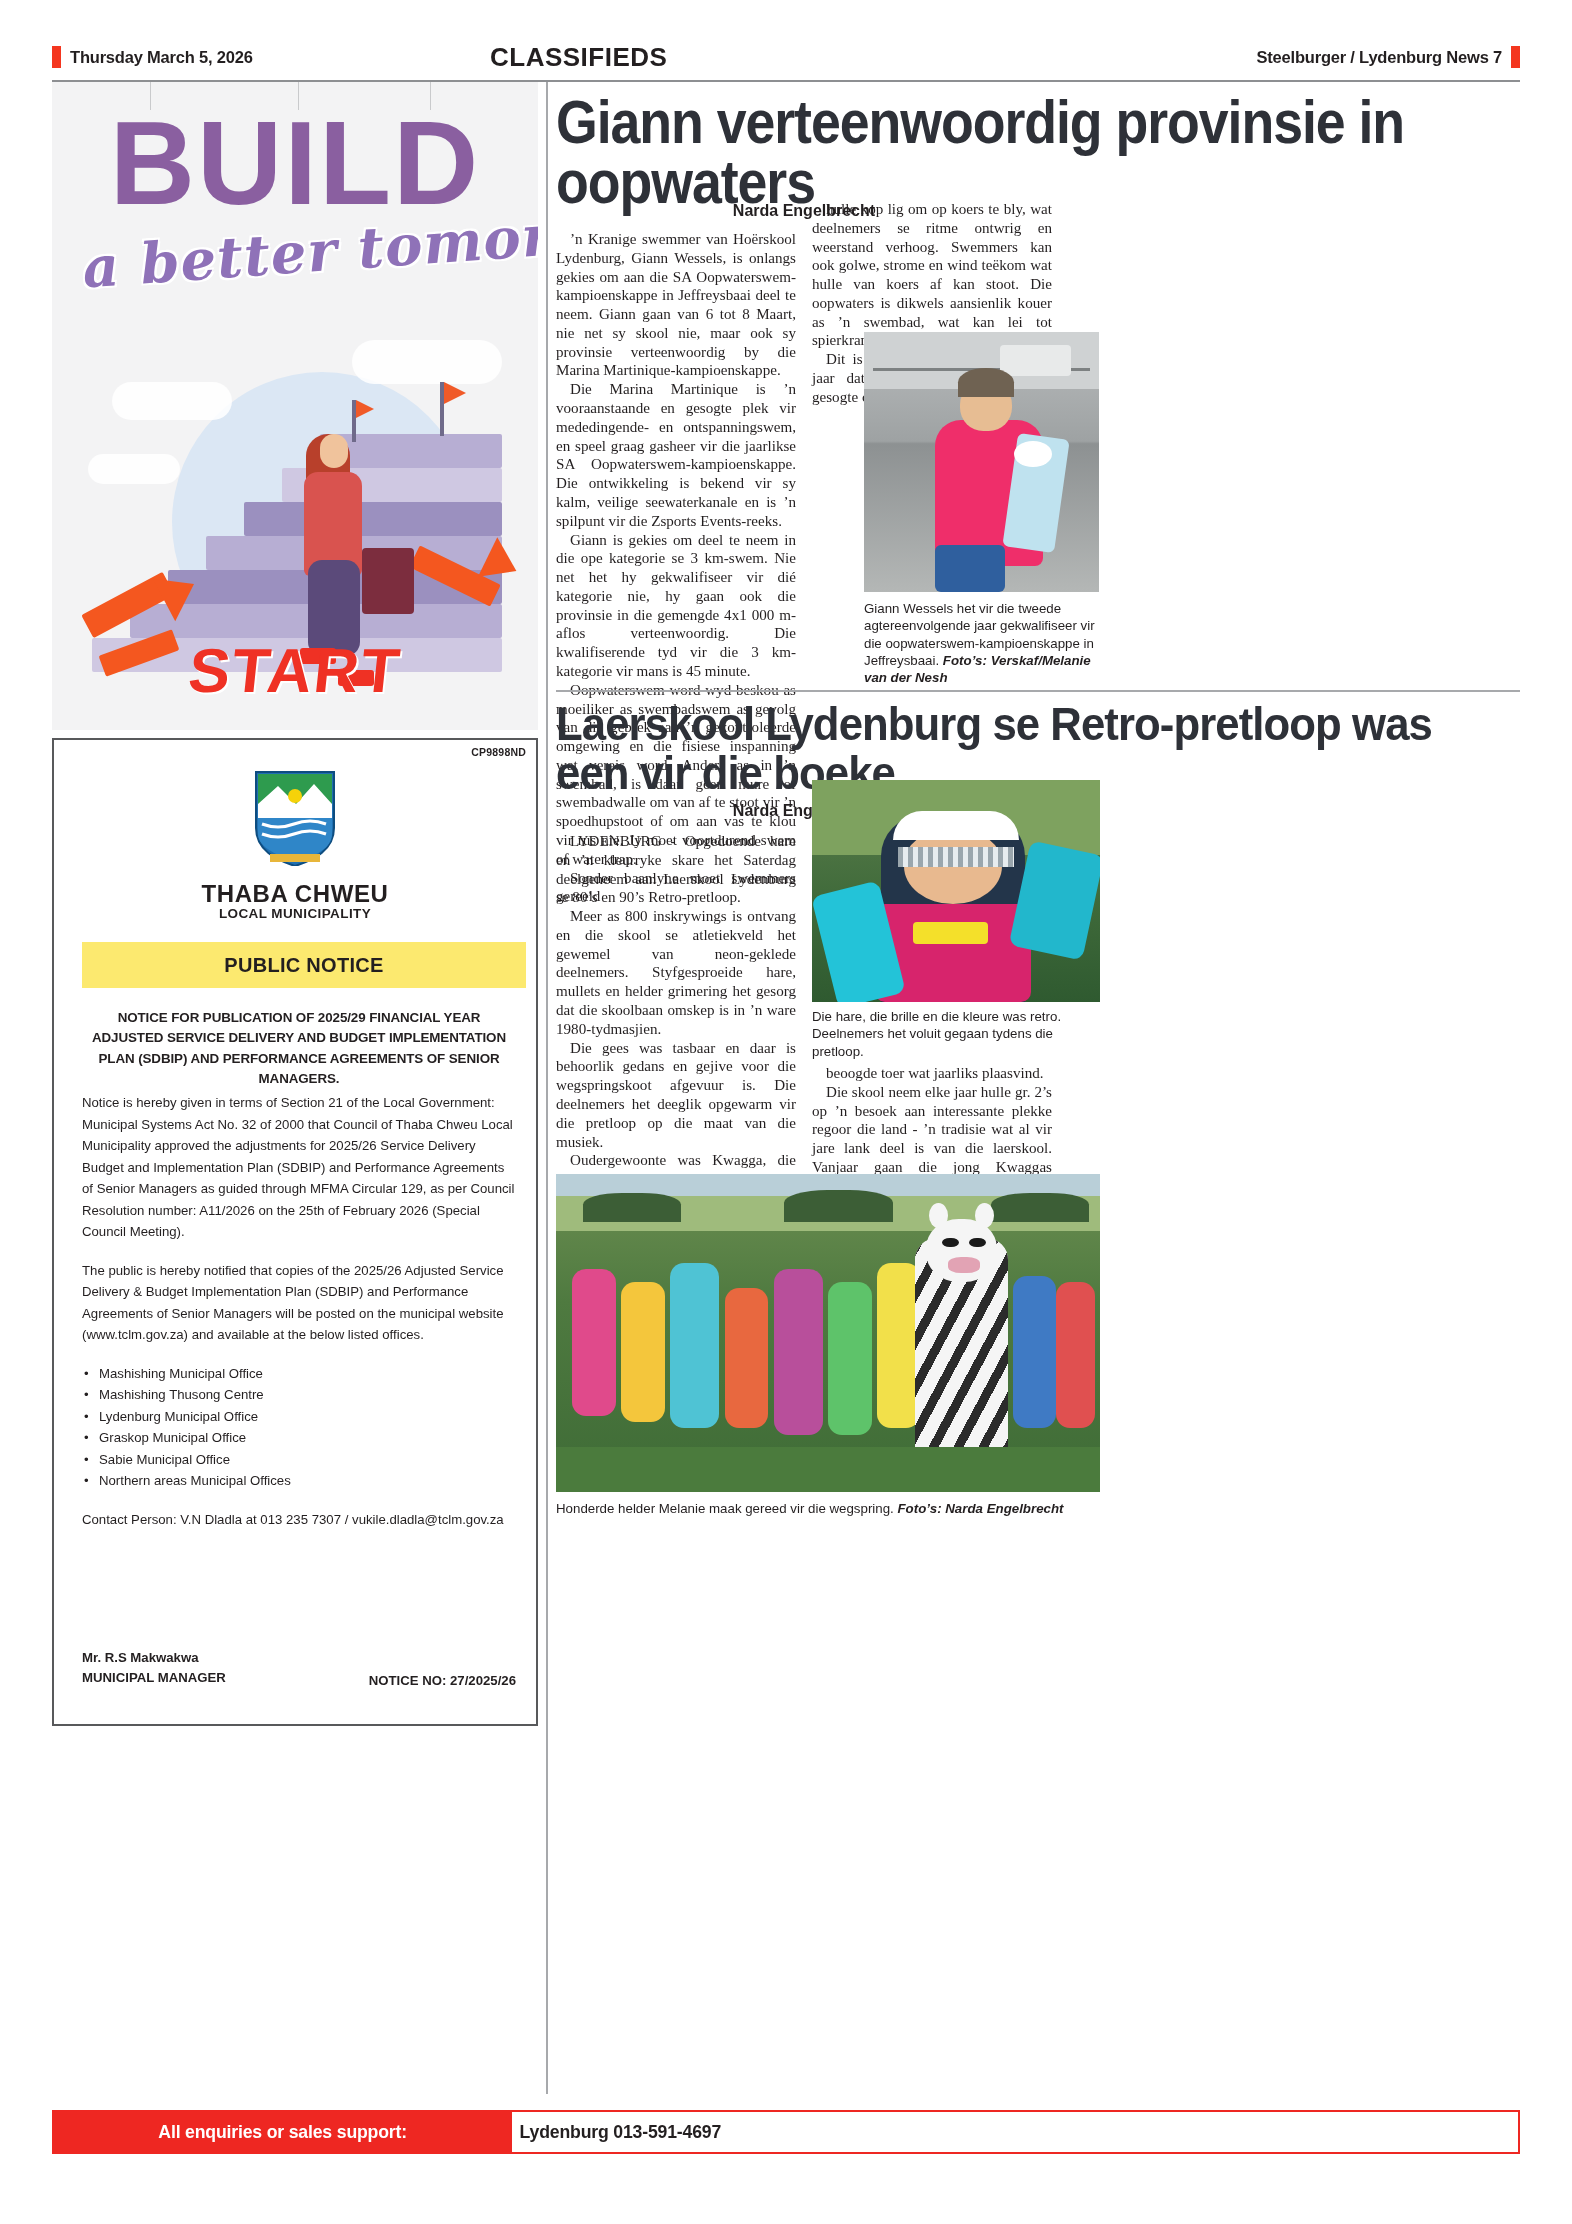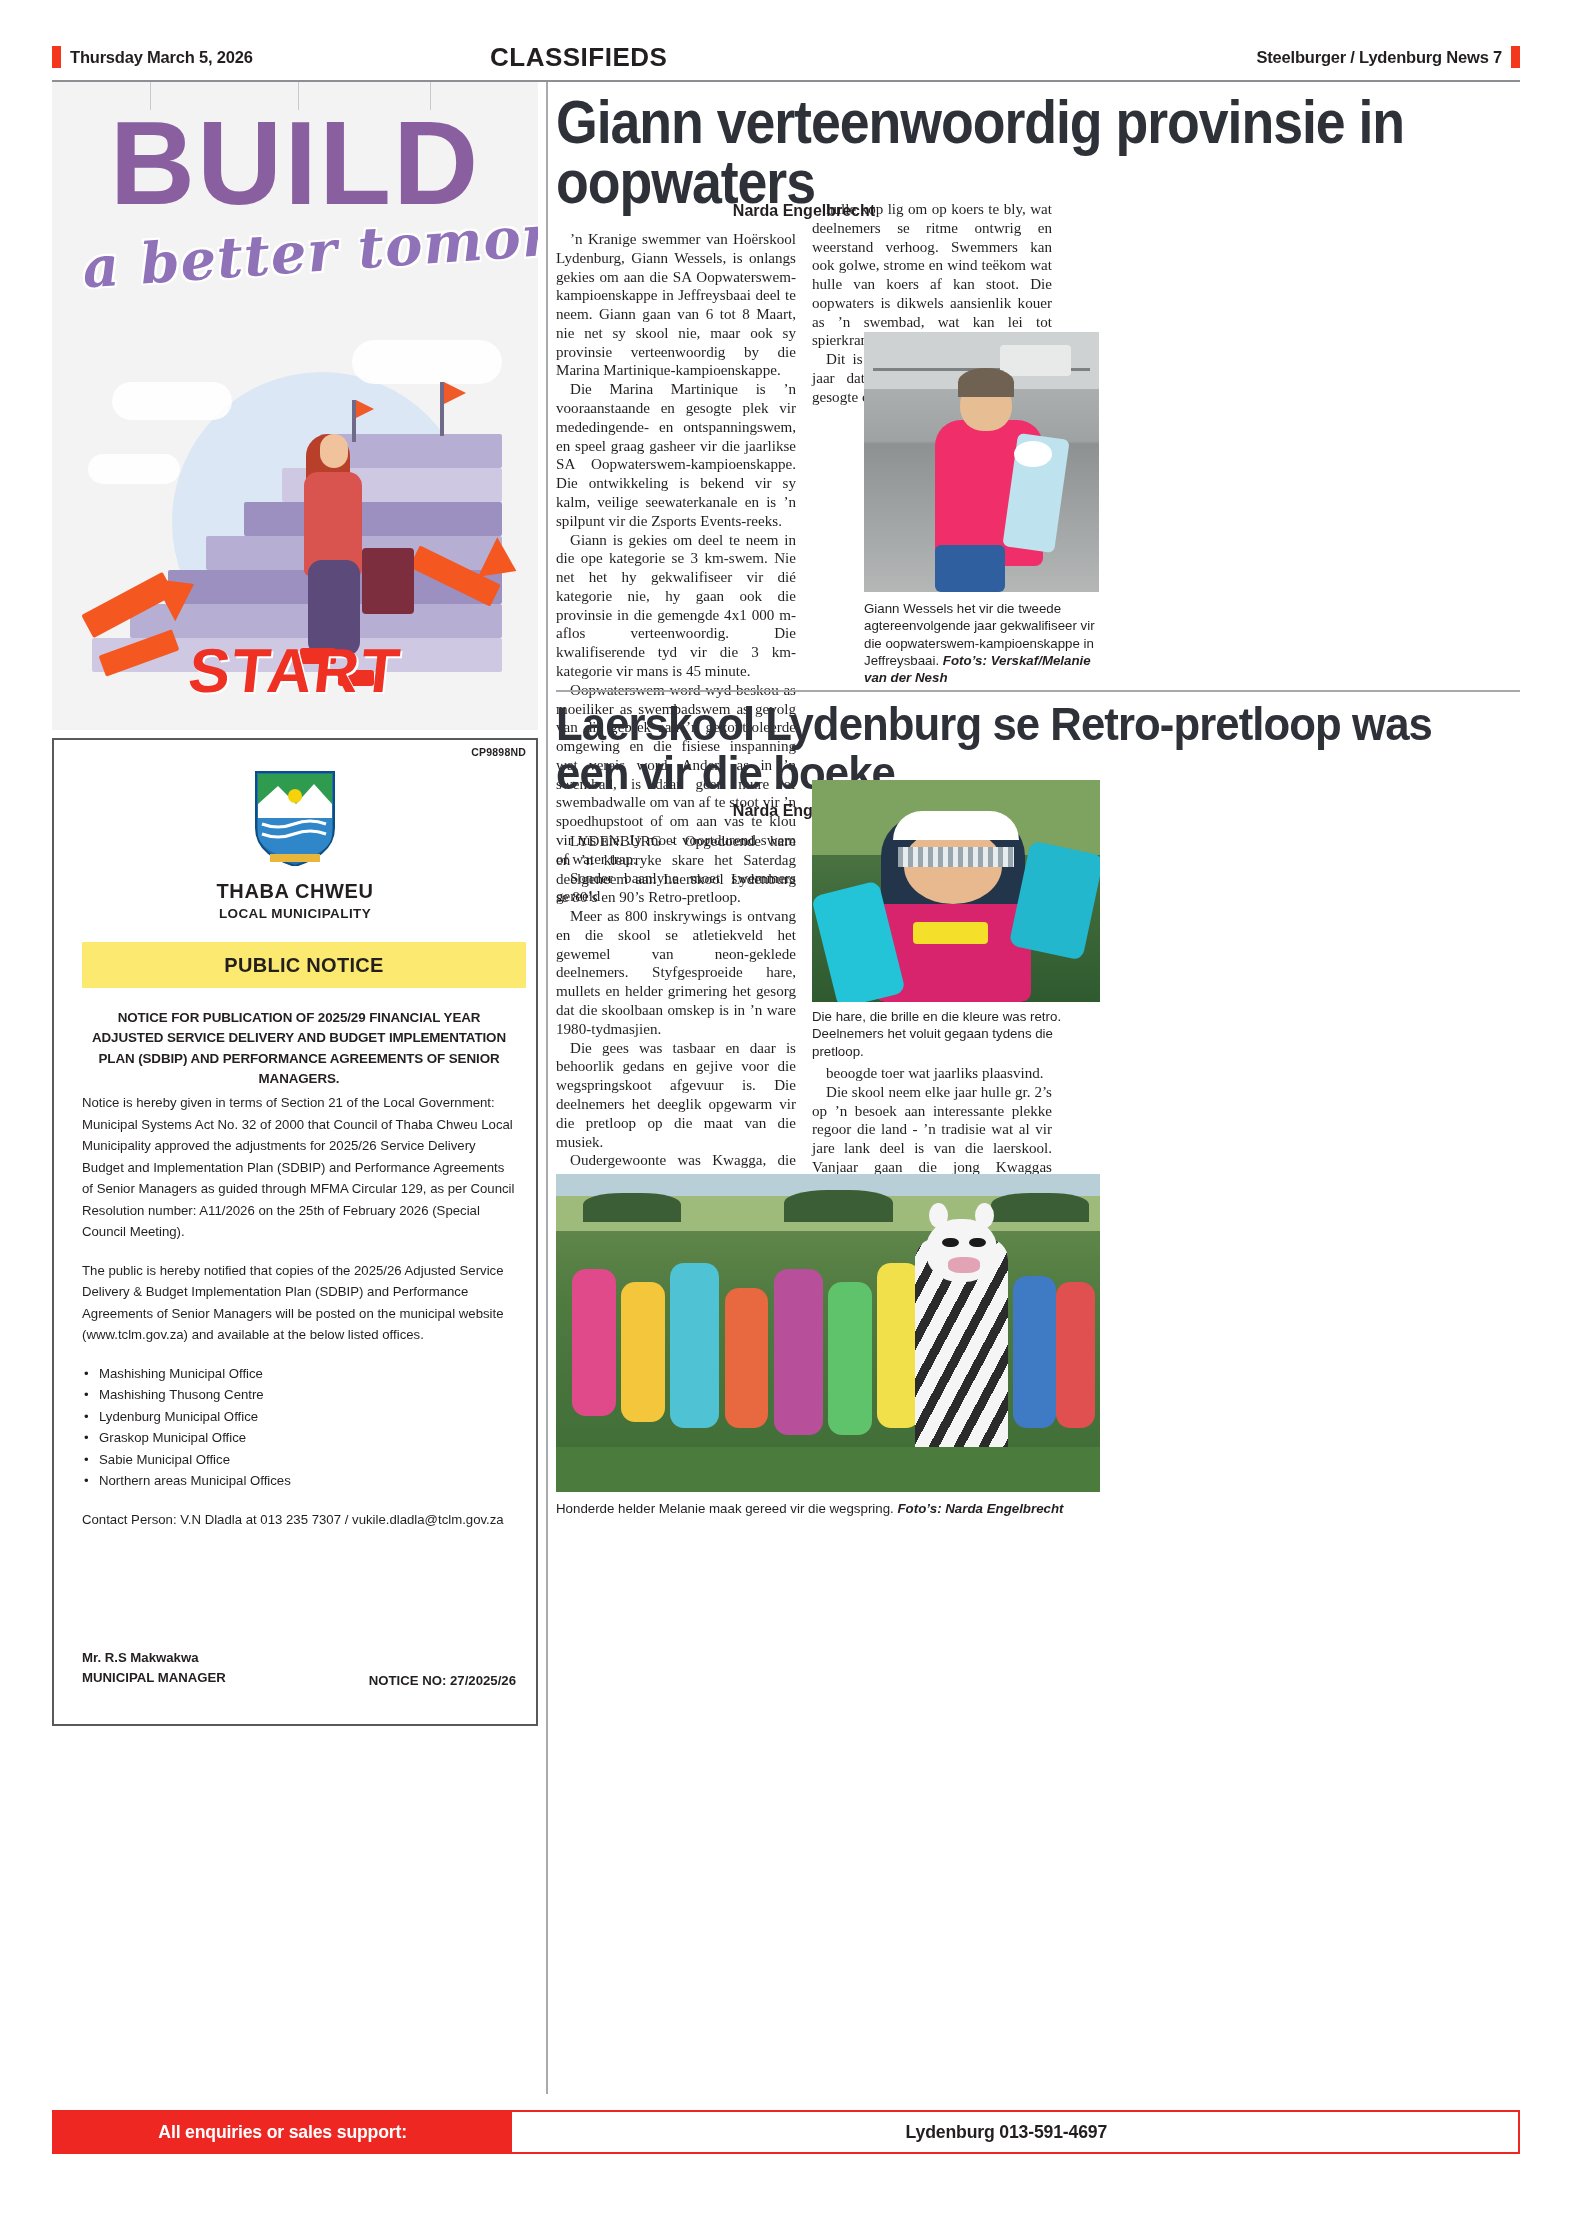--- a/index.html
+++ b/index.html
@@ -89,21 +89,21 @@
     position:absolute; left:0; top:656px; width:486px; height:988px;
     border:2px solid #58595b; background:#ffffff;
   }
   .notice-code {
     position:absolute; right:10px; top:6px; font-size:10.5px; font-weight:bold;
     color:#231f20; letter-spacing:.2px;
   }
   .crest { position:absolute; left:50%; transform:translateX(-50%); top:26px; width:86px; height:100px; }
   .muni-name {
     position:absolute; left:0; right:0; top:140px; text-align:center;
-    font-weight:bold; font-size:20px; letter-spacing:.6px; color:#231f20;
+    font-weight:bold; font-size:24px; letter-spacing:.6px; color:#231f20;
   }
   .muni-sub {
     position:absolute; left:0; right:0; top:166px; text-align:center;
     font-weight:bold; font-size:13.5px; letter-spacing:.4px; color:#231f20;
   }
   .yellow-band {
     position:absolute; left:28px; right:10px; top:202px; height:46px;
     background:#fce96f; display:flex; align-items:center; justify-content:center;
   }
   .yellow-band span { font-weight:bold; font-size:20px; letter-spacing:.3px; color:#231f20; }
@@ -174,21 +174,21 @@
     border:2px solid #ee2722; display:flex; align-items:stretch;
   }
   .footer-left {
     width:458px; background:#ee2722; display:flex; align-items:center; justify-content:center;
   }
   .footer-left span {
     color:#ffffff; font-weight:bold; font-size:19px; letter-spacing:-.2px;
     transform:scaleX(.93);
   }
   .footer-right {
-    flex:1; background:#ffffff; display:flex; align-items:center; justify-content:center;
+    flex:1; background:#ffffff; display:flex; align-items:center; justify-content:flex-start;
     padding-right:18px;
   }
   .footer-right span {
     color:#231f20; font-weight:bold; font-size:19px; letter-spacing:-.2px;
     transform:scaleX(.93);
   }
 
   
   .sw { position:absolute; }
 </style>

